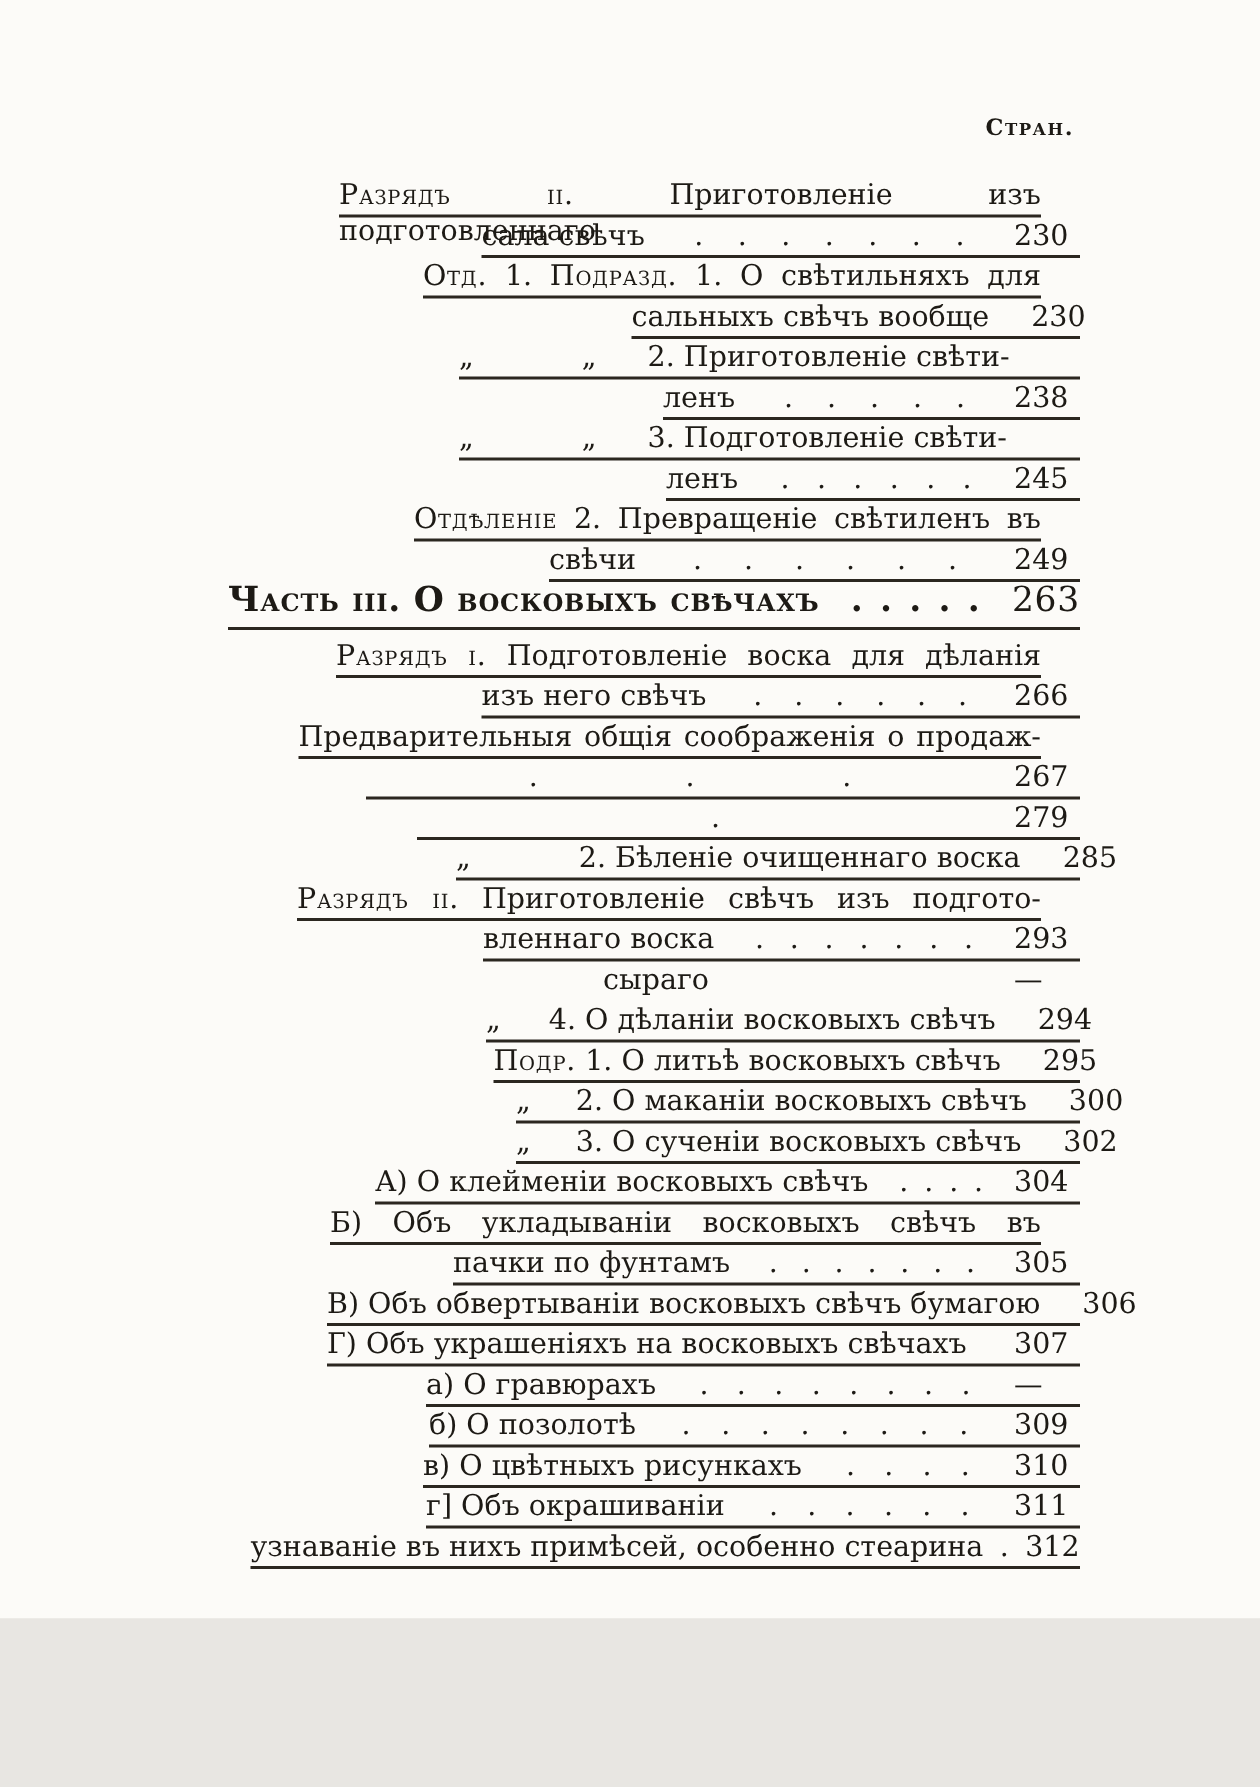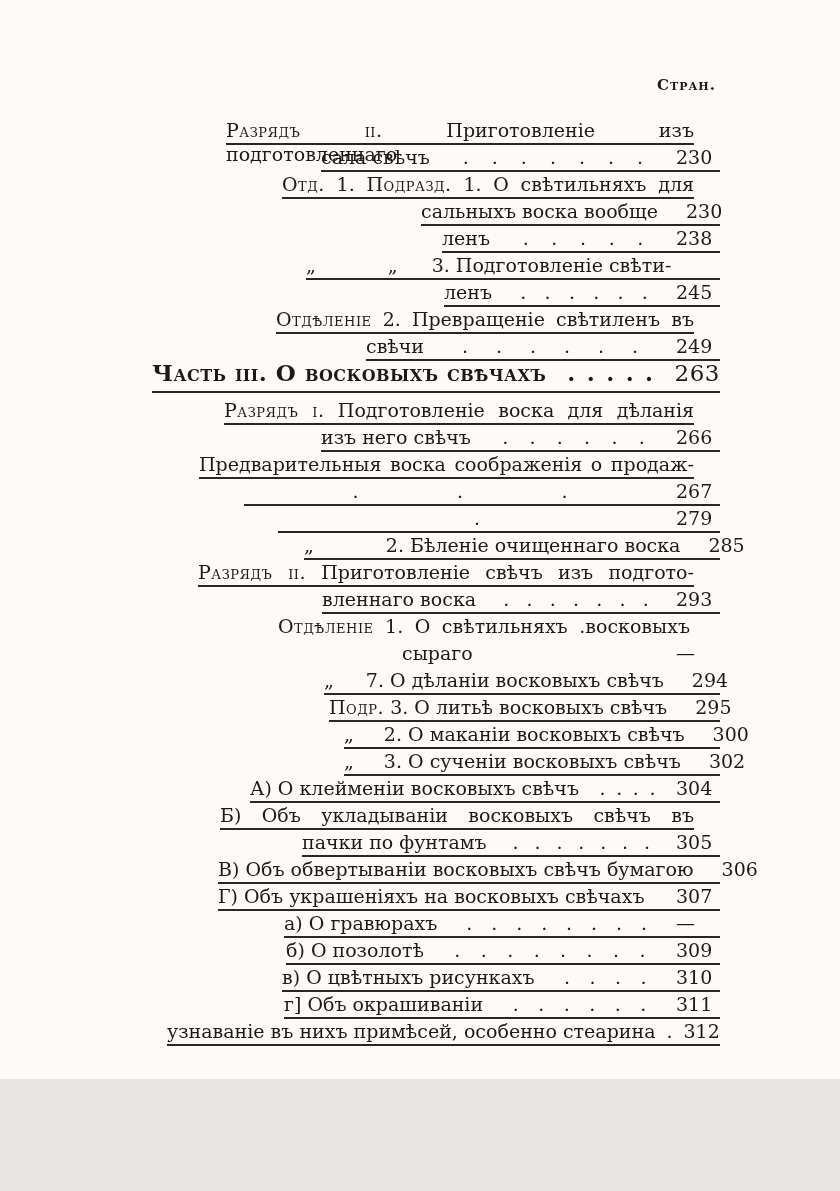--- a/index.html
+++ b/index.html
@@ -53,23 +53,28 @@
             <span>.</span>
           </span>
           <span class="pagenum">230</span>
         </div>
       </div>
       <div class="toc-row" style="margin-left: 138px;">
         <div class="line u just" style="margin-right: 26px;"><span class="txt"><span class="sc">Отд.</span><span> 1. </span><span class="sc">Подразд.</span><span> 1. О свѣтильняхъ для</span></span></div>
       </div>
       <div class="toc-row" style="margin-left: 277px;">
         <div class="line u">
-          <span class="txt"><span>сальныхъ воска вообще</span></span>
+          <span class="txt"><span>сальныхъ свѣчъ вообще</span></span>
           <span class="leader"></span>
           <span class="pagenum">230</span>
+        </div>
+      </div>
+      <div class="toc-row" style="margin-left: 162px;">
+        <div class="line u">
+          <span class="txt"><span>„</span><span style="margin-left: 72px;">„</span><span style="margin-left: 34px;">2. Приготовленіе свѣти-</span></span>
         </div>
       </div>
       <div class="toc-row" style="margin-left: 298px;">
         <div class="line u">
           <span class="txt"><span>ленъ</span></span>
           <span class="leader">
             <span>.</span>
             <span>.</span>
             <span>.</span>
             <span>.</span>
@@ -138,21 +143,21 @@
             <span>.</span>
             <span>.</span>
             <span>.</span>
             <span>.</span>
             <span>.</span>
           </span>
           <span class="pagenum">266</span>
         </div>
       </div>
       <div class="toc-row" style="margin-left: 55px;">
-        <div class="line u just" style="margin-right: 26px;"><span class="txt"><span>Предварительныя воска соображенія о продаж-</span></span></div>
+        <div class="line u just" style="margin-right: 26px;"><span class="txt"><span>Предварительныя общія соображенія о продаж-</span></span></div>
       </div>
       <div class="toc-row" style="margin-left: 100px;">
         <div class="line u">
           <span class="leader">
             <span>.</span>
             <span>.</span>
             <span>.</span>
           </span>
           <span class="pagenum">267</span>
         </div>
@@ -182,41 +187,38 @@
             <span>.</span>
             <span>.</span>
             <span>.</span>
             <span>.</span>
             <span>.</span>
             <span>.</span>
             <span>.</span>
           </span>
           <span class="pagenum">293</span>
         </div>
-      </div>
-      <div class="toc-row" style="margin-left: 134px;">
-        <div class="line just" style="margin-right: 30px;"><span class="txt"><span class="sc">Отдѣленіе</span><span> 1. О свѣтильняхъ .восковыхъ</span></span></div>
       </div>
       <div class="toc-row" style="margin-left: 258px;">
         <div class="line">
           <span class="txt"><span>сыраго</span></span>
           <span class="leader"></span>
           <span class="pagenum">—</span>
         </div>
       </div>
       <div class="toc-row" style="margin-left: 180px;">
         <div class="line u">
-          <span class="txt"><span>„</span><span style="margin-left: 32px;">7. О дѣланіи восковыхъ свѣчъ</span></span>
+          <span class="txt"><span>„</span><span style="margin-left: 32px;">4. О дѣланіи восковыхъ свѣчъ</span></span>
           <span class="leader"></span>
           <span class="pagenum">294</span>
         </div>
       </div>
       <div class="toc-row" style="margin-left: 185px;">
         <div class="line u">
-          <span class="txt"><span class="sc">Подр.</span><span> 3. О литьѣ восковыхъ свѣчъ</span></span>
+          <span class="txt"><span class="sc">Подр.</span><span> 1. О литьѣ восковыхъ свѣчъ</span></span>
           <span class="leader"></span>
           <span class="pagenum">295</span>
         </div>
       </div>
       <div class="toc-row" style="margin-left: 200px;">
         <div class="line u">
           <span class="txt"><span>„</span><span style="margin-left: 30px;">2. О маканіи восковыхъ свѣчъ</span></span>
           <span class="leader"></span>
           <span class="pagenum">300</span>
         </div>

